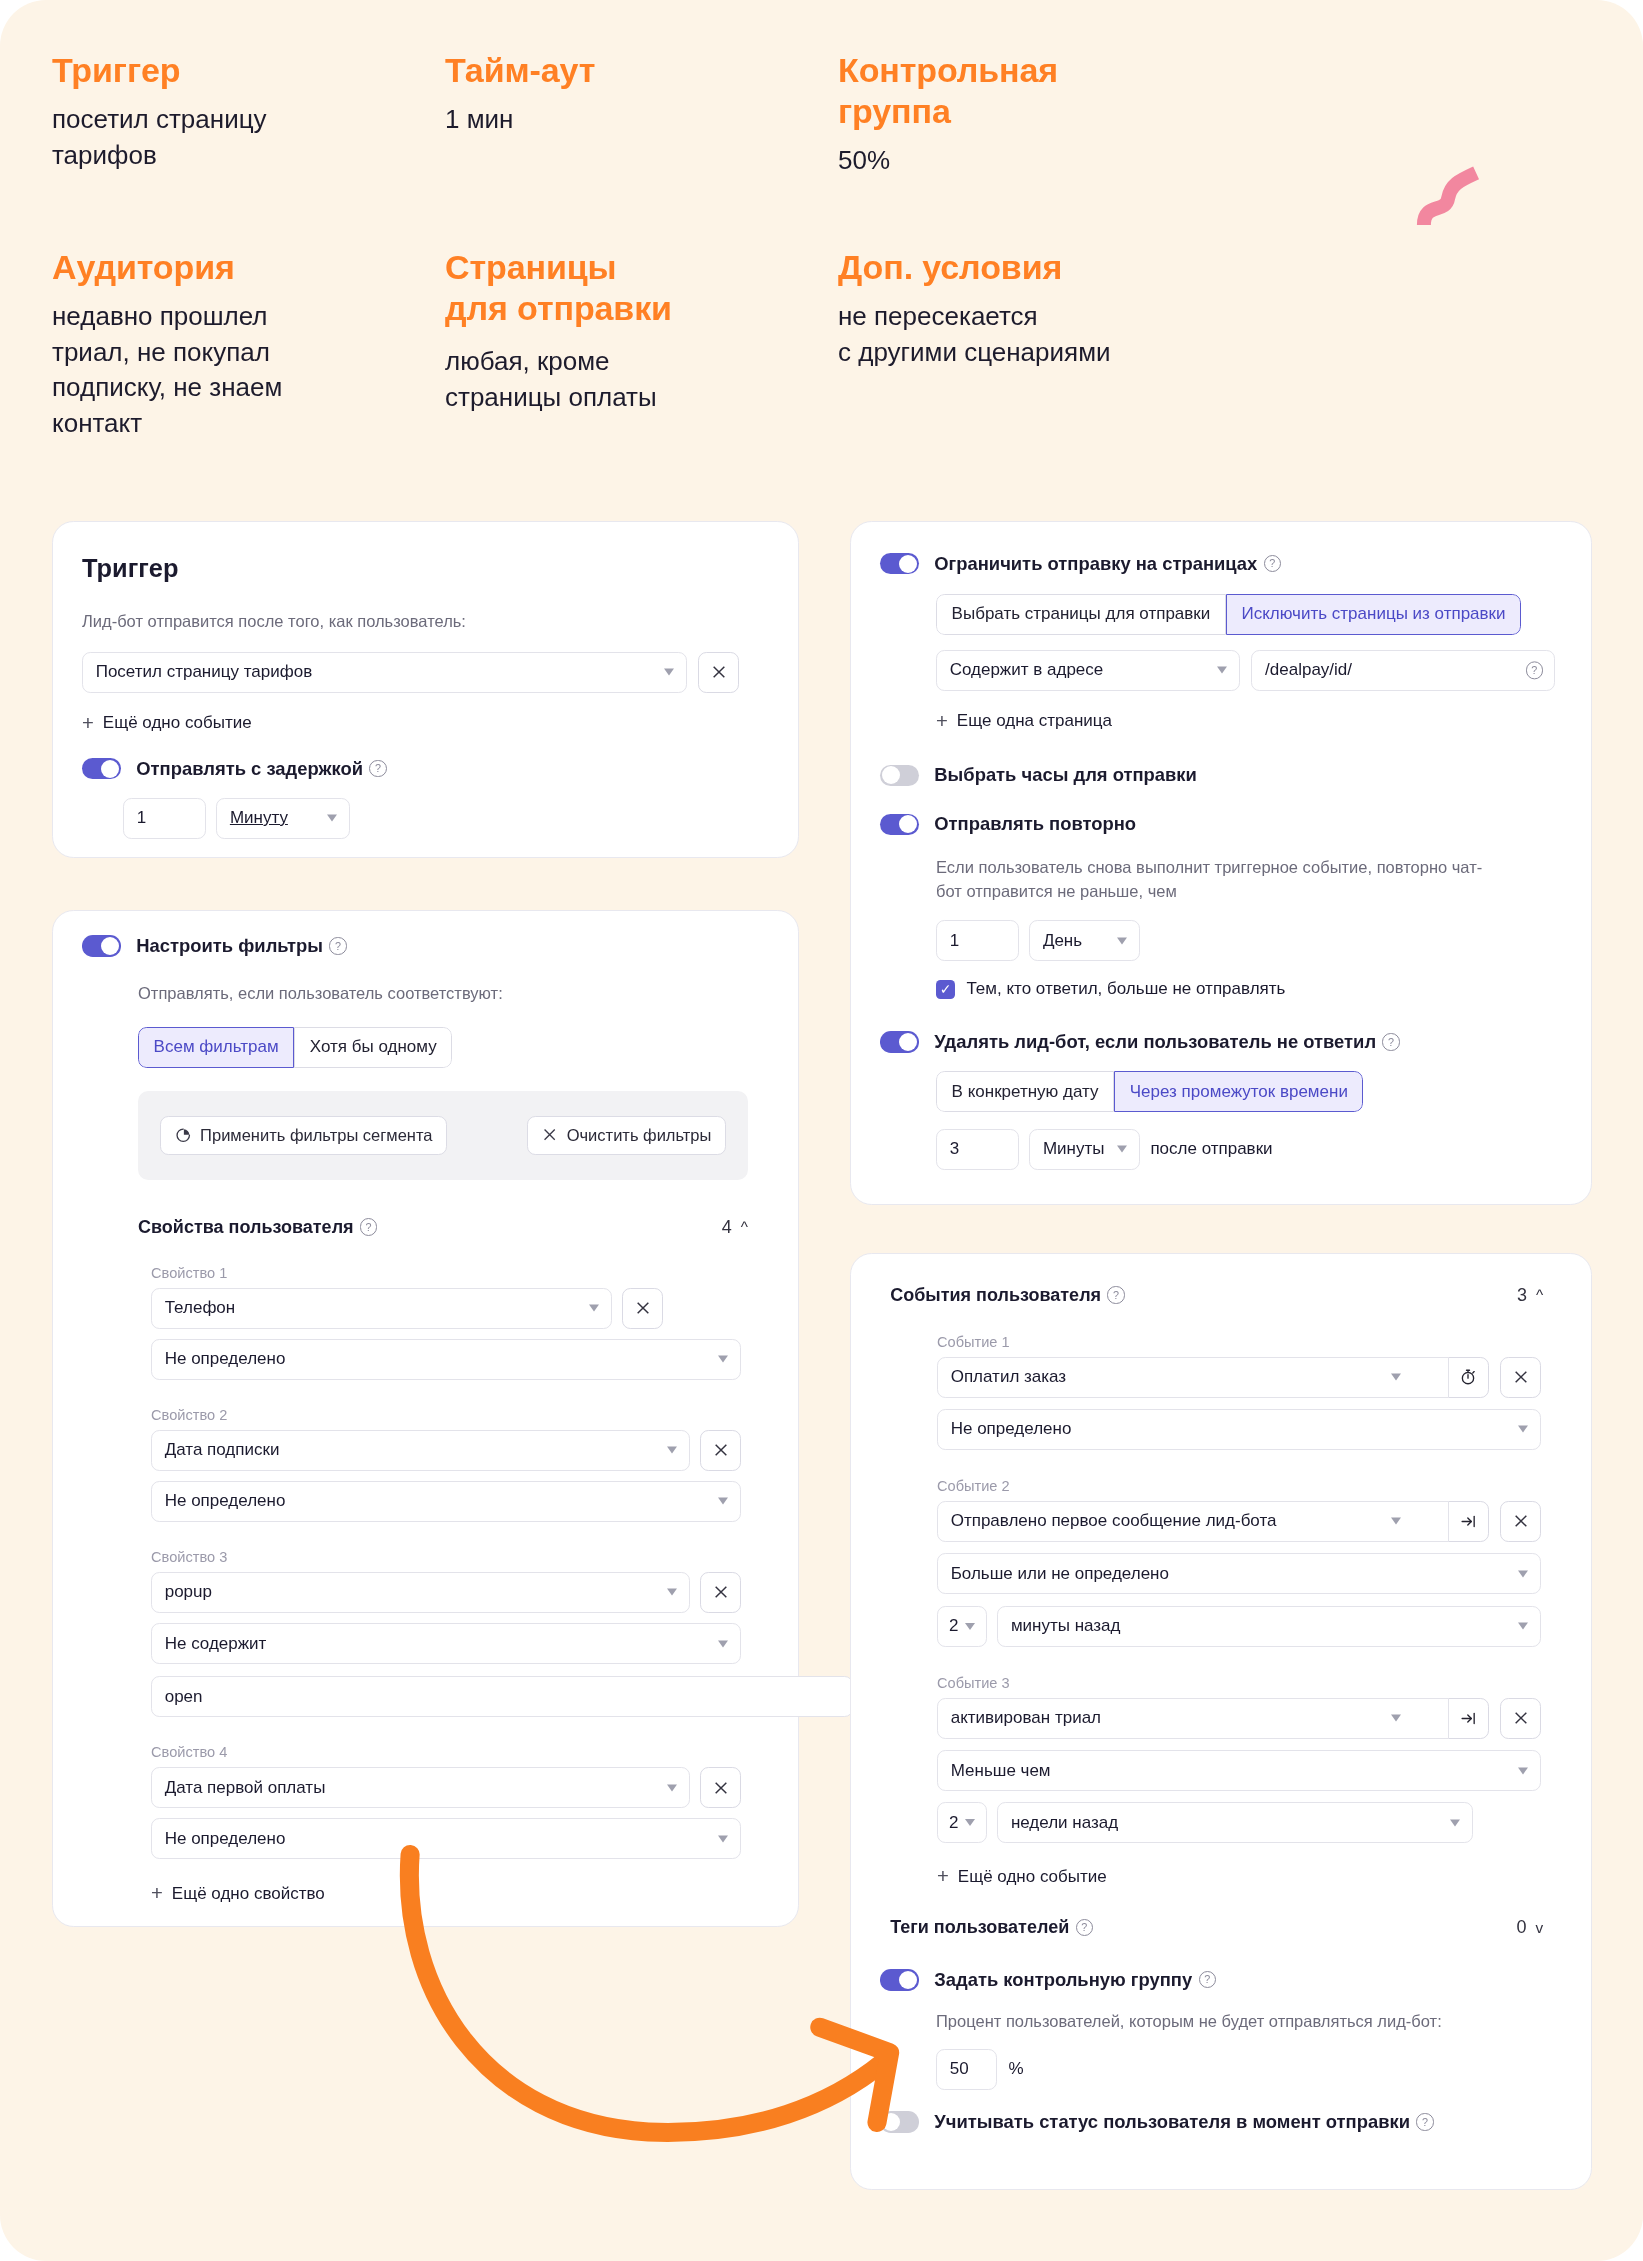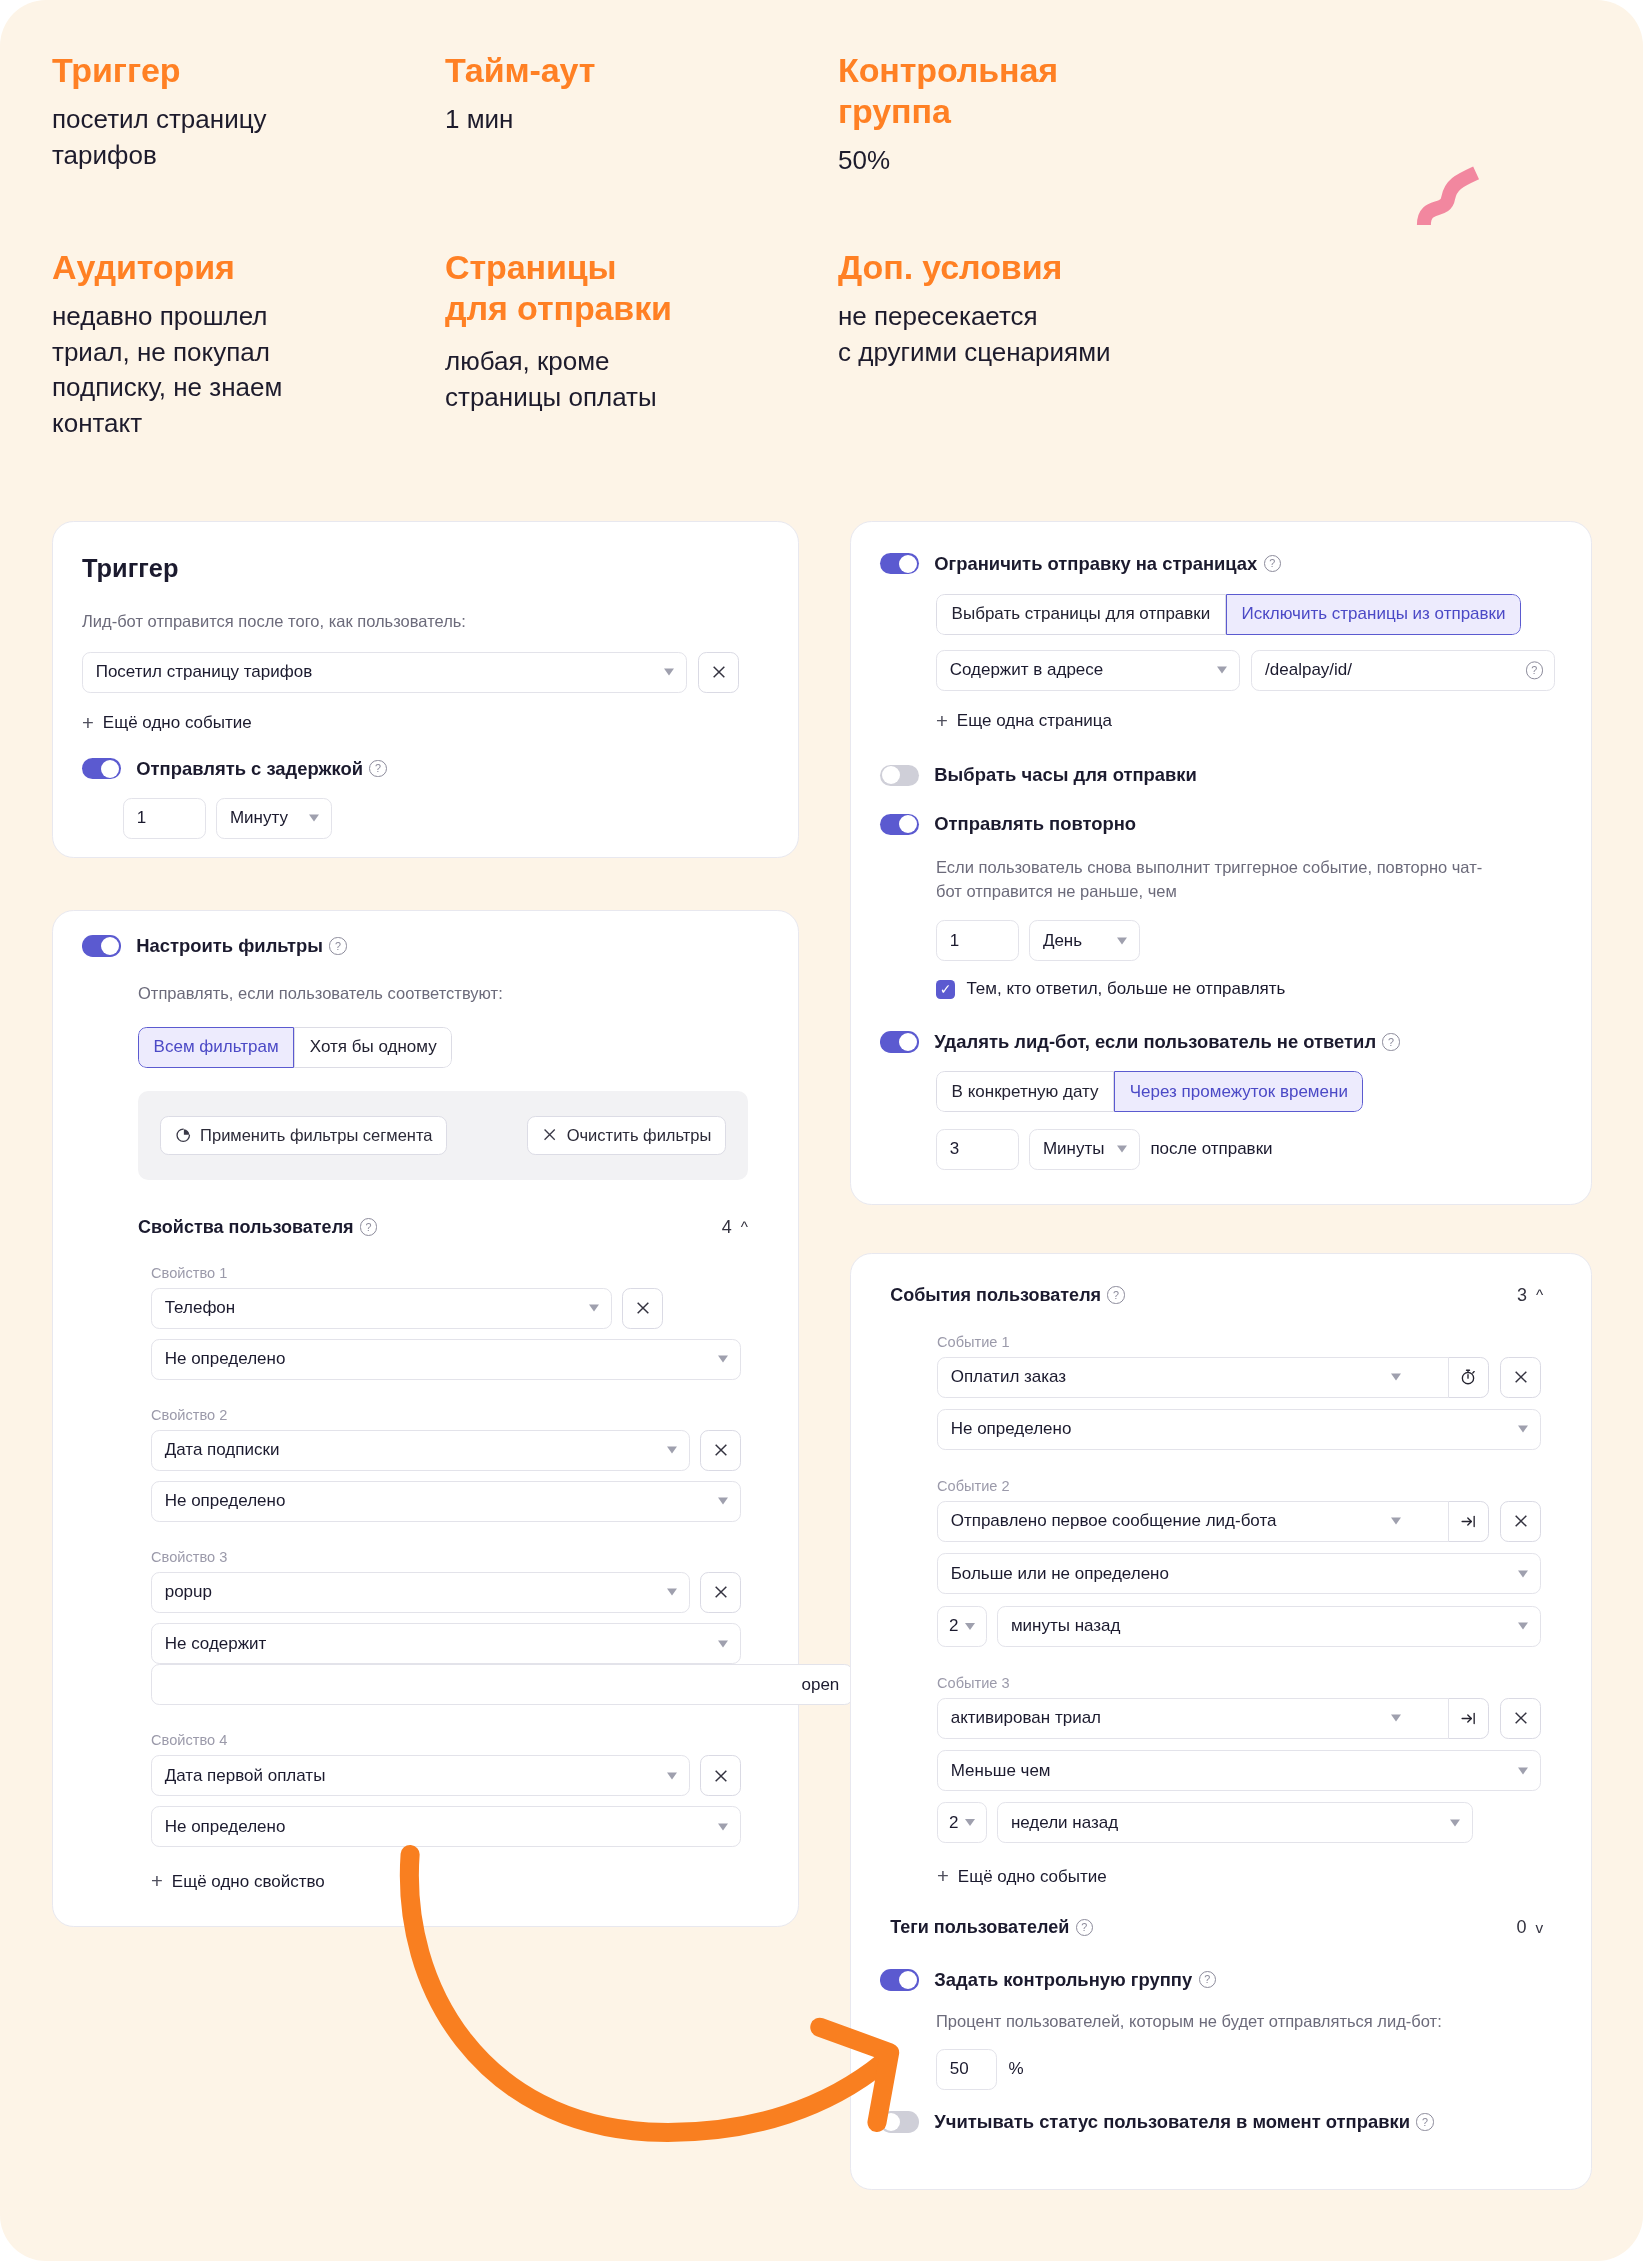--- a/index.html
+++ b/index.html
@@ -185,21 +185,21 @@
             <div class="knob"></div>
           </div>
         <span class="tgl-label">Отправлять с задержкой</span>
         <span class="q">?</span>
       </div>
 
       <div class="row" style="margin-top:18px;gap:10.2px;margin-left:41px;">
         <div class="inp" style="width:83px;">
           <span>1</span>
         </div>
-        <div class="inp" style="width:116px;">
+        <div class="inp" style="width:134px;text-decoration:underline;">
           <span>Минуту</span>
           <span class="caret"></span>
         </div>
       </div>
     </div>
   </div>
 
   <div class="card" style="left:52px;top:910px;width:747px;height:1017px;">
     <div style="padding:24px 29px;">
 
@@ -295,21 +295,21 @@
           <div class="xbtn">
             <svg width="16" height="16" viewBox="0 0 24 24">
                 <path d="M4 4 L20 20 M20 4 L4 20" stroke="#33323F" stroke-width="2.2" fill="none"></path>
               </svg>
           </div>
         </div>
         <div class="inp" style="width:590px;margin-top:10.2px;">
           <span>Не содержит</span>
           <span class="caret"></span>
         </div>
-        <div class="inp" style="width:702px;margin-top:0;justify-content:flex-end;">
+        <div class="inp" style="width:702px;margin-top:12px;">
           <span>open</span>
         </div>
       </div>
 
       <div style="margin-left:69px;margin-top:27px;">
         <div class="sublabel">Свойство 4</div>
         <div class="row" style="gap:10.2px;">
           <div class="inp" style="width:539px;">
             <span>Дата первой оплаты</span>
             <span class="caret"></span>

